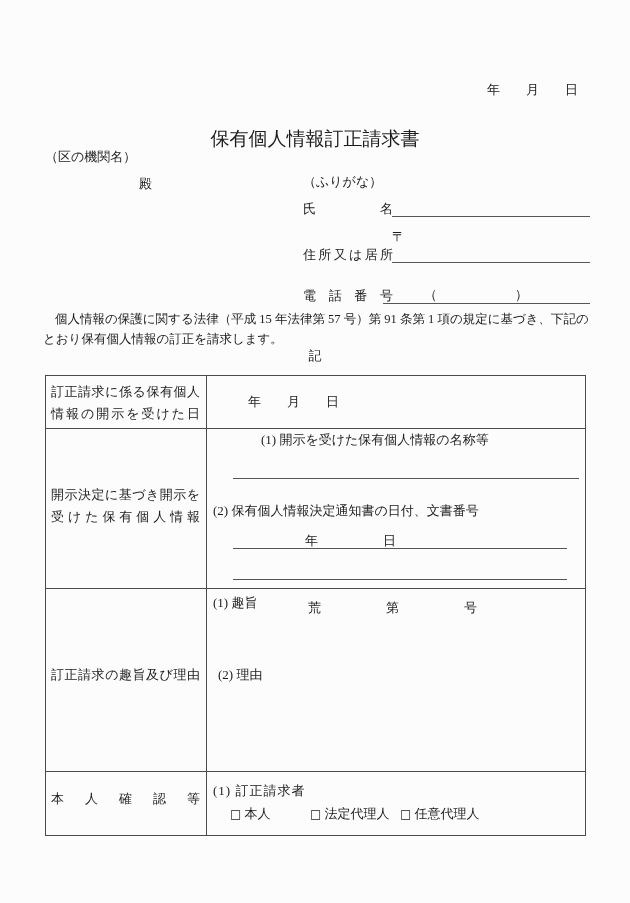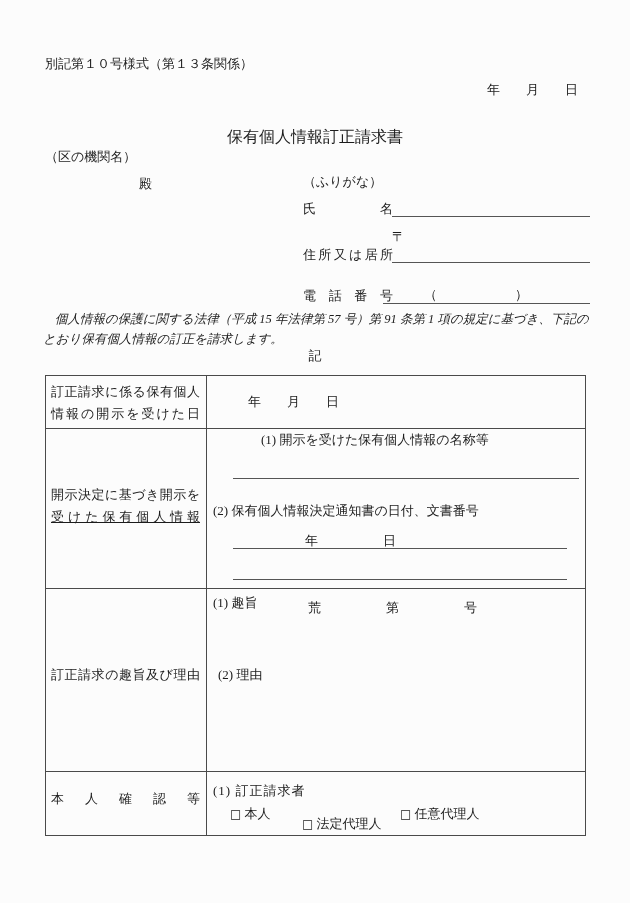--- a/index.html
+++ b/index.html
@@ -8,32 +8,31 @@
     font-family:"Liberation Serif","DejaVu Serif",serif;
     color:#1c1c1c;font-size:13px;overflow:hidden;
   }
   .abs{position:absolute;white-space:pre;line-height:1.25;}
   .just{text-align:justify;text-align-last:justify;white-space:normal;}
   .center{text-align:center;white-space:normal;}
   .uline{position:absolute;height:1px;background:#555;}
   .tbl{position:absolute;left:45px;top:375px;width:539px;height:459px;border:1px solid #4a4a4a;}
   .vline{position:absolute;top:0;bottom:0;width:1px;background:#4a4a4a;}
   .hline{position:absolute;left:0;right:0;height:1px;background:#4a4a4a;}
-  .par{position:absolute;white-space:normal;line-height:19.5px;font-size:12.5px;font-style:italic;}
+  .par{position:absolute;white-space:normal;line-height:19.5px;font-size:12.5px;}
   .opt{position:absolute;white-space:pre;}
   .opt .glyph{font-family:"DejaVu Sans",sans-serif;font-size:12px;}
 </style>
 </head>
 <body>
 
 <div class="page">
 
-  <div class="abs" style="left:45px;top:56px;">別記第１０号様式（第１３条関係）</div>
   <div class="abs" style="left:487px;top:82px;">年　　月　　日</div>
-  <div class="abs center" style="left:0;top:127px;width:630px;font-size:16px;">保有個人情報訂正請求書</div>
+  <div class="abs center" style="left:0;top:127px;width:630px;font-size:19px;">保有個人情報訂正請求書</div>
   <div class="abs" style="left:45px;top:149px;">（区の機関名）</div>
   <div class="abs" style="left:139px;top:176px;">殿</div>
 
   <div class="abs" style="left:303px;top:174px;">（ふりがな）</div>
 
   <div class="abs just" style="left:303px;top:201px;width:90px;">氏名</div>
   <div class="uline" style="left:392px;top:216px;width:198px;"></div>
 
   <div class="abs" style="left:392px;top:229px;">〒</div>
   <div class="abs just" style="left:303px;top:247px;width:90px;">住所又は居所</div>
@@ -50,34 +49,34 @@
     <div class="vline" style="left:160px;"></div>
     <div class="hline" style="top:52px;"></div>
     <div class="hline" style="top:212px;"></div>
     <div class="hline" style="top:395px;"></div>
 
     <div class="abs just" style="left:5px;top:8px;width:149px;">訂正請求に係る保有個人</div>
     <div class="abs just" style="left:5px;top:30px;width:149px;">情報の開示を受けた日</div>
     <div class="abs" style="left:202px;top:18px;">年　　月　　日</div>
 
     <div class="abs just" style="left:5px;top:111px;width:149px;">開示決定に基づき開示を</div>
-    <div class="abs just" style="left:5px;top:133px;width:149px;text-decoration:underline;">受けた保有個人情報</div>
+    <div class="abs just" style="left:5px;top:133px;width:149px;">受けた保有個人情報</div>
     <div class="abs" style="left:167px;top:56px;margin-left:48px;">(1) 開示を受けた保有個人情報の名称等</div>
     <div class="uline" style="left:187px;top:102px;width:346px;"></div>
     <div class="abs" style="left:167px;top:127px;">(2) 保有個人情報決定通知書の日付、文書番号</div>
     <div class="abs" style="left:259px;top:157px;font-family:Liberation Serif, serif;">年　　　　　日</div>
     <div class="uline" style="left:187px;top:172px;width:334px;"></div>
     <div class="abs" style="left:262px;top:188px;margin-top:36px;">荒　　　　　第　　　　　号</div>
     <div class="uline" style="left:187px;top:203px;width:334px;"></div>
 
     <div class="abs just" style="left:5px;top:291px;width:149px;">訂正請求の趣旨及び理由</div>
     <div class="abs" style="left:167px;top:219px;">(1) 趣旨</div>
     <div class="abs" style="left:172px;top:291px;">(2) 理由</div>
 
     <div class="abs just" style="left:5px;top:415px;width:149px;">本人確認等</div>
     <div class="abs" style="left:167px;top:407px;letter-spacing:1px;">(1) 訂正請求者</div>
 
     <div class="opt" style="left:184px;top:429px;"><span class="glyph">□</span> <span>本人</span></div>
-    <div class="opt" style="left:256px;top:429px;margin-top:10px;"><span class="glyph">□</span> <span>法定代理人</span></div>
+    <div class="opt" style="left:264px;top:429px;"><span class="glyph">□</span> <span>法定代理人</span></div>
     <div class="opt" style="left:354px;top:429px;"><span class="glyph">□</span> <span>任意代理人</span></div>
   </div>
 
 </div>
 
 </body></html>

